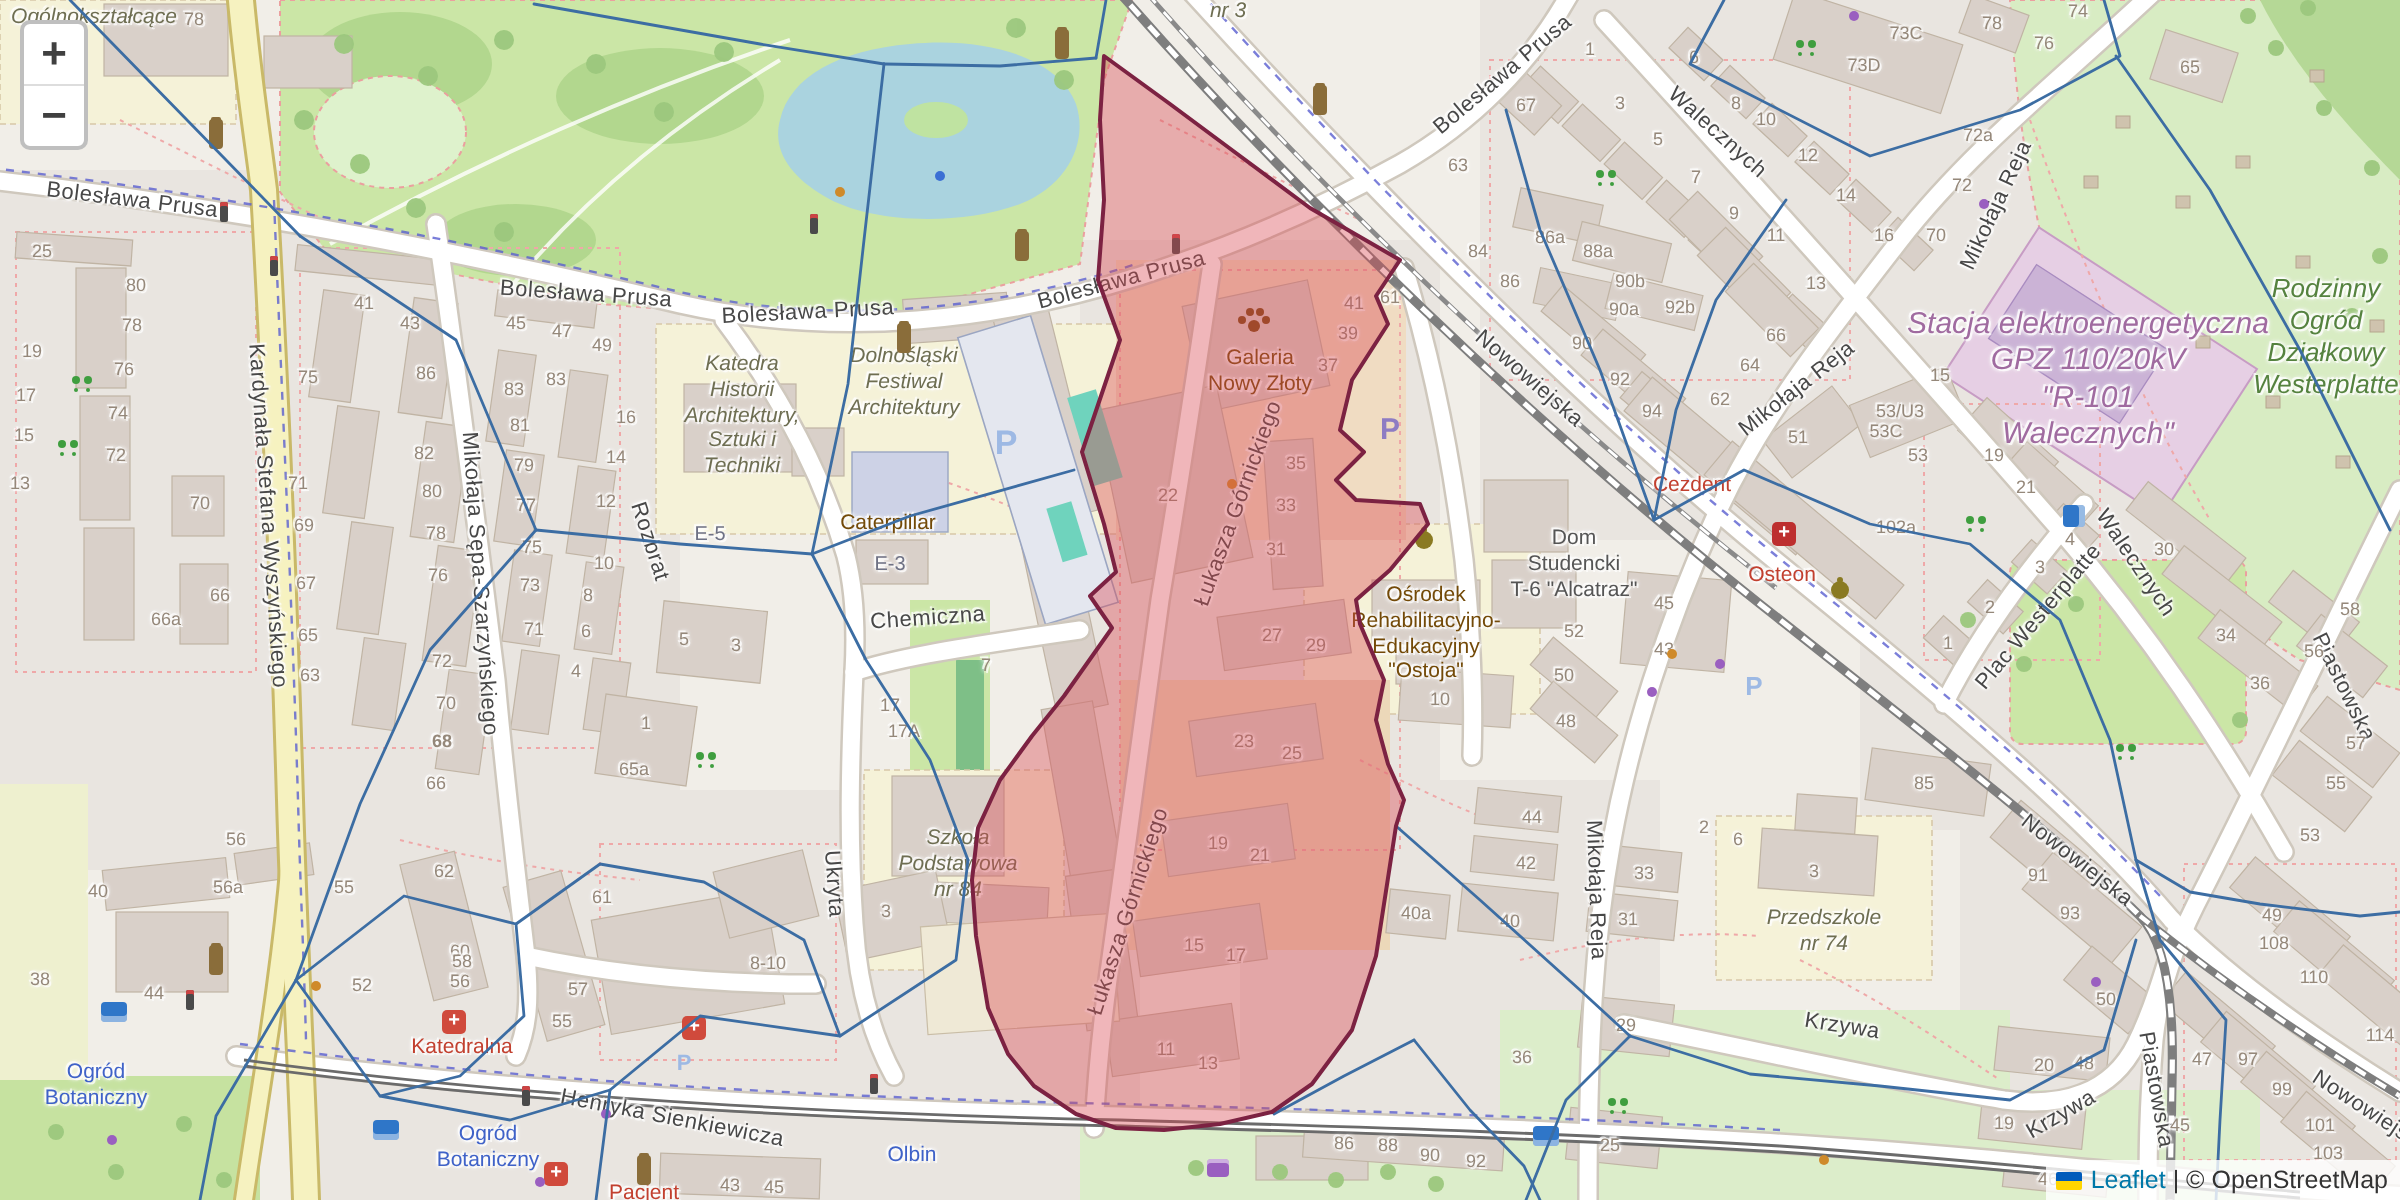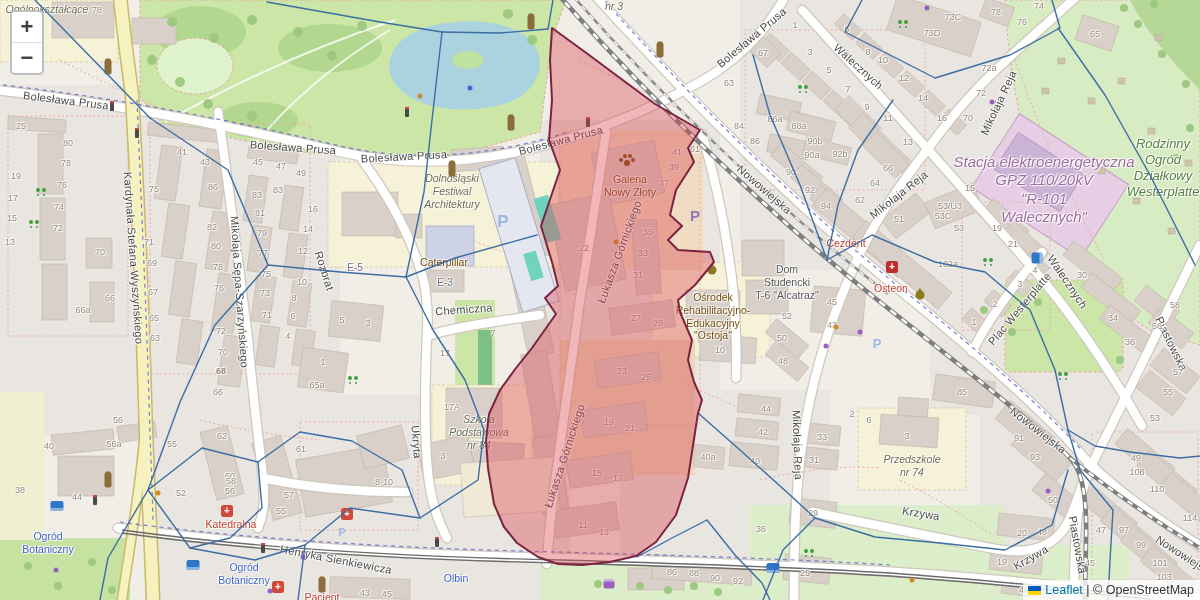--- a/index.html
+++ b/index.html
@@ -450,21 +450,21 @@
       <span class="lbl house" style="left: 342px; top: 320px;">5</span>
       <span class="lbl house" style="left: 368px; top: 323px;">3</span>
       <span class="lbl house" style="left: 323px; top: 362px;">1</span>
       <span class="lbl house" style="left: 317px; top: 385px;">65a</span>
       <span class="lbl house" style="left: 258px; top: 162px;">45</span>
       <span class="lbl house" style="left: 281px; top: 166px;">47</span>
       <span class="lbl house" style="left: 301px; top: 173px;">49</span>
       <span class="lbl house" style="left: 278px; top: 190px;">83</span>
       <span class="lbl house" style="left: 493px; top: 333px;">7</span>
       <span class="lbl house" style="left: 445px; top: 353px;">17</span>
-      <span class="lbl house" style="left: 452px; top: 366px; margin-top: 41px;">17A</span>
+      <span class="lbl house" style="left: 452px; top: 366px;">17A</span>
       <span class="lbl house" style="left: 584px; top: 248px;">22</span>
       <span class="lbl house" style="left: 648px; top: 232px;">35</span>
       <span class="lbl house" style="left: 643px; top: 253px;">33</span>
       <span class="lbl house" style="left: 638px; top: 275px;">31</span>
       <span class="lbl house" style="left: 636px; top: 318px;">27</span>
       <span class="lbl house" style="left: 658px; top: 323px;">29</span>
       <span class="lbl house" style="left: 622px; top: 371px;">23</span>
       <span class="lbl house" style="left: 646px; top: 377px;">25</span>
       <span class="lbl house" style="left: 609px; top: 422px;">19</span>
       <span class="lbl house" style="left: 630px; top: 428px;">21</span>
@@ -603,20 +603,25 @@
       <span class="lbl poi-red" style="left: 846px; top: 243px;">Cezdent</span>
       <span class="lbl poi-red" style="left: 891px; top: 288px;">Osteon</span>
       <span class="lbl poi-red" style="left: 322px; top: 597px;">Pacjent</span>
       <span class="lbl poi-bldg" style="left: 355px; top: 268px;">E-5</span>
       <span class="lbl poi-bldg" style="left: 445px; top: 283px;">E-3</span>
       <span class="lbl poi-gray" style="left: 787px; top: 282px;">Dom
 Studencki
 T-6 "Alcatraz"</span>
       <span class="lbl area-school" style="left: 47px; top: 9px;">Ogólnokształcące</span>
       <span class="lbl area-school" style="left: 614px; top: 6px;">nr 3</span>
+      <span class="lbl area-school" style="left: 371px; top: 208px;">Katedra
+Historii
+Architektury,
+Sztuki i
+Techniki</span>
       <span class="lbl area-school" style="left: 452px; top: 191px;">Dolnośląski
 Festiwal
 Architektury</span>
       <span class="lbl area-school" style="left: 479px; top: 432px;">Szkoła
 Podstawowa
 nr 84</span>
       <span class="lbl area-school" style="left: 912px; top: 466px;">Przedszkole
 nr 74</span>
       <span class="lbl area-green" style="left: 1163px; top: 168px; font-size: 13px;">Rodzinny
 Ogród

